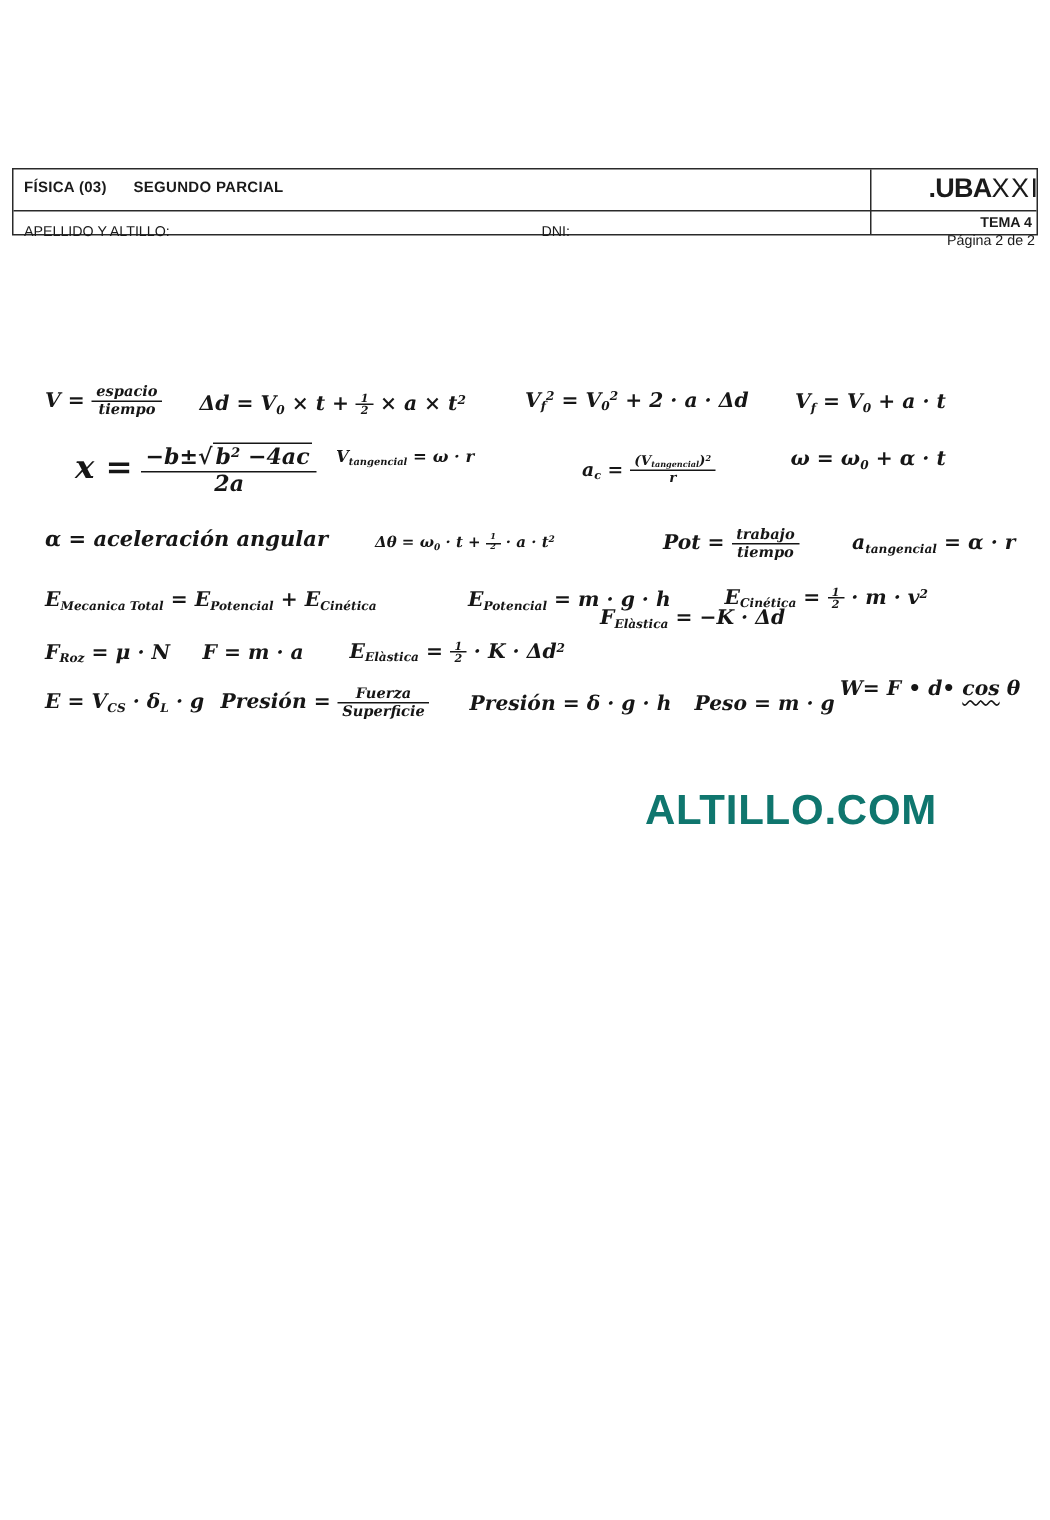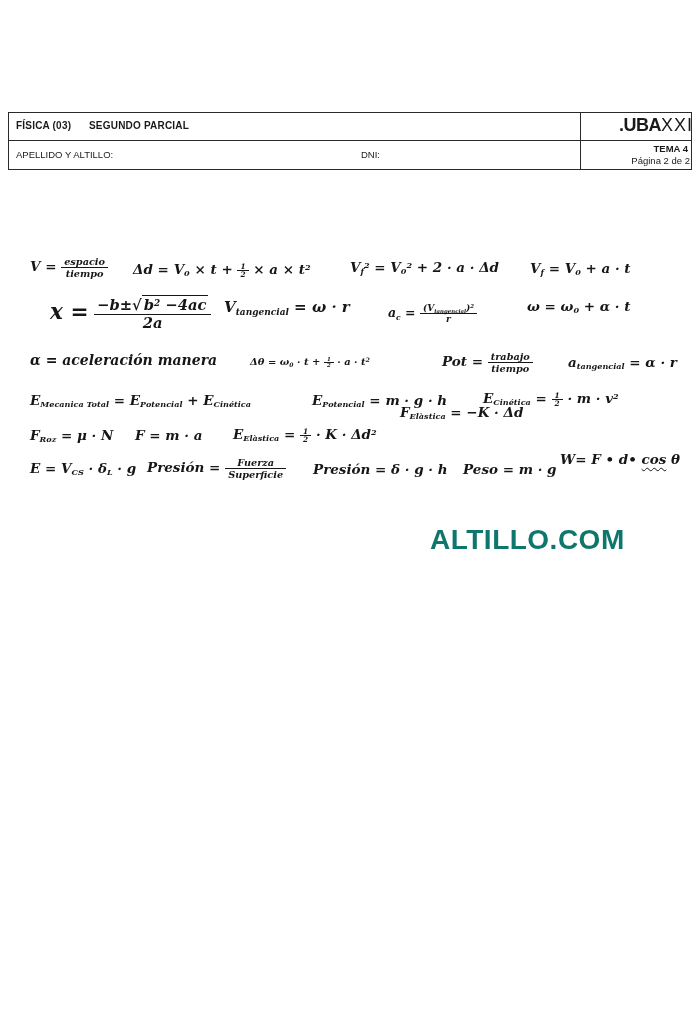--- a/index.html
+++ b/index.html
@@ -1,20 +1,20 @@
 <!DOCTYPE html>
 <html><head>
 <meta charset="utf-8">
 <style>
   html,body{margin:0;padding:0;background:#ffffff;}
   #page{position:relative;width:700px;height:1013px;background:#ffffff;overflow:hidden;
         font-family:"Liberation Sans",sans-serif;color:#1a1a1a;}
 
   
-  #hdr{position:absolute;left:8px;top:112px;width:684px;height:58px;
+  #hdr{position:absolute;left:8px;top:112px;width:684px;height:45px;
        border:1.6px solid #2a2a2a;box-sizing:border-box;}
   #hdr .row1{position:absolute;left:0;top:0;width:100%;height:28px;border-bottom:1.2px solid #2a2a2a;box-sizing:border-box;}
   #hdr .row2{position:absolute;left:0;top:28px;width:100%;height:26px;box-sizing:border-box;}
   #hdr .vline{position:absolute;left:571px;top:0;width:0;height:100%;border-left:1.2px solid #2a2a2a;}
   .course{position:absolute;left:7px;top:7px;font-size:10px;font-weight:bold;letter-spacing:.2px;}
   .exam{position:absolute;left:80px;top:7px;font-size:10px;font-weight:bold;letter-spacing:.2px;}
   .logo{position:absolute;left:571px;top:2px;width:113px;text-align:right;white-space:nowrap;}
   .logo .b{font-size:18px;font-weight:800;letter-spacing:-0.5px;}
   .logo .l{font-size:18px;font-weight:300;letter-spacing:1px;}
   .name-label{position:absolute;left:7px;top:8px;font-size:9.5px;}
@@ -67,24 +67,24 @@
     <div class="vline"></div>
   </div>
 
 
   <div id="formula-layer">
       <div class="formula" style="left: 30px; top: 256px; font-size: 13.5px;">V = <span class="fr"><span class="nu">espacio</span><span class="de">tiempo</span></span></div>
       <div class="formula" style="left: 133px; top: 262px; font-size: 13.5px;">Δd = V<sub>0</sub> × t + <span class="fr sm"><span class="nu">1</span><span class="de">2</span></span> × a × t<sup>2</sup></div>
       <div class="formula" style="left: 350px; top: 260px; font-size: 13.5px;">V<sub>f</sub><sup>2</sup> = V<sub>0</sub><sup>2</sup> + 2 · a · Δd</div>
       <div class="formula" style="left: 530px; top: 261px; font-size: 13.5px;">V<sub>f</sub> = V<sub>0</sub> + a · t</div>
       <div class="formula" style="left: 50px; top: 297px; font-size: 16px;"><span class="lg">x =</span> <span class="fr big"><span class="nu">−b±<span class="sqrt"><span class="rsign">√</span><span class="rad">b<sup>2</sup> −4ac</span></span></span><span class="de">2a</span></span></div>
-      <div class="formula" style="left: 224px; top: 299px; font-size: 15px; text-align: right;">V<sub>tangencial</sub> = ω · r</div>
+      <div class="formula" style="left: 224px; top: 299px; font-size: 11px; text-align: right;">V<sub>tangencial</sub> = ω · r</div>
       <div class="formula" style="left: 388px; top: 303px; font-size: 12.5px;">a<sub>c</sub> = <span class="fr"><span class="nu">(V<sub>tangencial</sub>)<sup>2</sup></span><span class="de">r</span></span></div>
       <div class="formula" style="left: 527px; top: 299px; font-size: 13.5px;">ω = ω<sub>0</sub> + α · t</div>
-      <div class="formula" style="left: 30px; top: 352px; font-size: 14px;">α = aceleración manera</div>
+      <div class="formula" style="left: 30px; top: 352px; font-size: 14px;">α = aceleración angular</div>
       <div class="formula" style="left: 250px; top: 356px; font-size: 10px;">Δθ = ω<sub>0</sub> · t + <span class="fr sm"><span class="nu">1</span><span class="de">2</span></span> · a · t<sup>2</sup></div>
       <div class="formula" style="left: 442px; top: 351px; font-size: 13.5px;">Pot = <span class="fr"><span class="nu">trabajo</span><span class="de">tiempo</span></span></div>
       <div class="formula" style="left: 568px; top: 355px; font-size: 13.5px;">a<sub>tangencial</sub> = α · r</div>
       <div class="formula" style="left: 30px; top: 393px; font-size: 13.5px;">E<sub>Mecanica Total</sub> = E<sub>Potencial</sub> + E<sub>Cinética</sub></div>
       <div class="formula" style="left: 312px; top: 393px; font-size: 13.5px;">E<sub>Potencial</sub> = m · g · h</div>
       <div class="formula" style="left: 483px; top: 391px; font-size: 13.5px;">E<sub>Cinética</sub> = <span class="fr sm"><span class="nu">1</span><span class="de">2</span></span> · m · v<sup>2</sup></div>
       <div class="formula" style="left: 30px; top: 428px; font-size: 13.5px;">F<sub>Roz</sub> = μ · N</div>
       <div class="formula" style="left: 135px; top: 428px; font-size: 13.5px;">F = m · a</div>
       <div class="formula" style="left: 233px; top: 427px; font-size: 13.5px;">E<sub>Elàstica</sub> = <span class="fr sm"><span class="nu">1</span><span class="de">2</span></span> · K · Δd<sup>2</sup></div>
       <div class="formula" style="left: 400px; top: 405px; font-size: 13.5px;">F<sub>Elàstica</sub> = −K · Δd</div>

